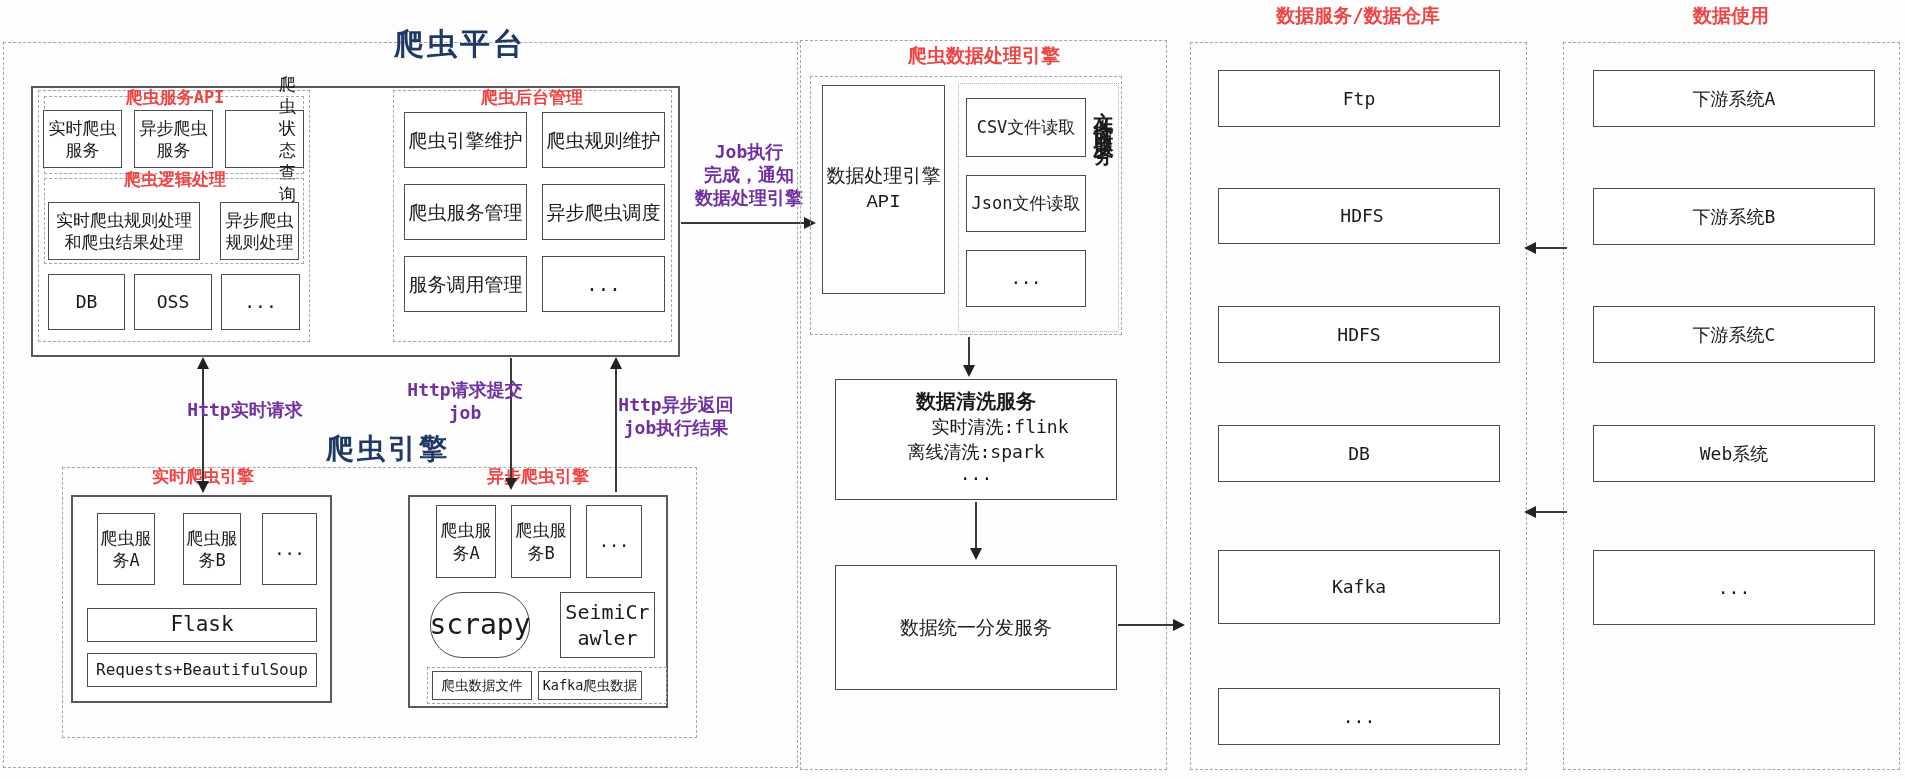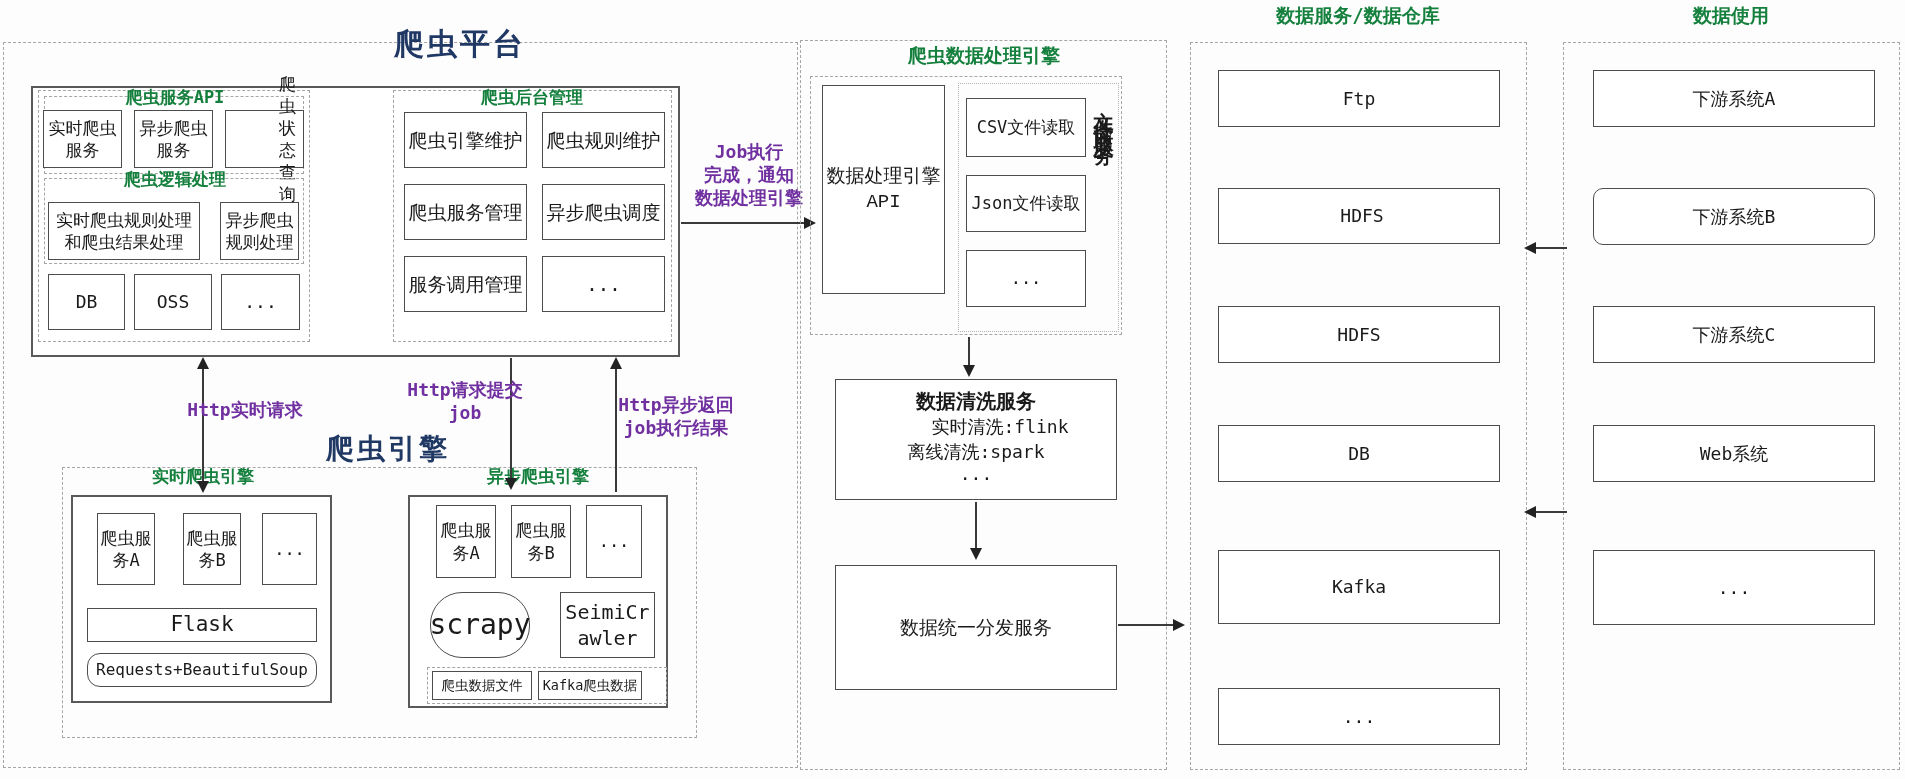--- a/index.html
+++ b/index.html
@@ -3,21 +3,21 @@
 <meta charset="utf-8">
 <style>
   html,body{margin:0;padding:0;background:#fdfdfd;}
   #stage{position:relative;width:1905px;height:779px;background:#fdfdfd;overflow:hidden;
          font-family:"DejaVu Sans Mono","DejaVu Sans","Liberation Sans",sans-serif;color:#1a1a1a;}
   .box{position:absolute;display:flex;align-items:center;justify-content:center;text-align:center;
        border:1.5px solid #4d4d4d;background:#fff;box-sizing:border-box;line-height:1.3;padding:2px;}
   .thick{border:2px solid #595959;}
   .dashed{position:absolute;border:1px dashed #a6a6a6;box-sizing:border-box;}
   .dotted{position:absolute;border:1px dotted #b3b3b3;box-sizing:border-box;}
-  .section-label{position:absolute;color:#15803d;font-weight:bold;font-size:17px;text-align:center;line-height:18px;}
+  .section-label{position:absolute;color:#ef4444;font-weight:bold;font-size:17px;text-align:center;line-height:18px;}
   .flow-label{position:absolute;color:#7030a0;font-weight:bold;font-size:18px;text-align:center;line-height:23px;}
   .navy-title{position:absolute;color:#1f3864;font-weight:bold;text-align:center;letter-spacing:3px;}
   .vline{position:absolute;width:0;border-left:2px solid #3a3a3a;}
   .hline{position:absolute;height:0;border-top:2px solid #3a3a3a;}
   .ah{position:absolute;width:0;height:0;}
   .ah-up{border-left:6px solid transparent;border-right:6px solid transparent;border-bottom:12px solid #222;}
   .ah-down{border-left:6px solid transparent;border-right:6px solid transparent;border-top:12px solid #222;}
   .ah-right{border-top:6px solid transparent;border-bottom:6px solid transparent;border-left:12px solid #222;}
   .ah-left{border-top:6px solid transparent;border-bottom:6px solid transparent;border-right:12px solid #222;}
   .v-label{position:absolute;writing-mode:vertical-rl;font-weight:bold;font-size:20px;letter-spacing:7px;line-height:24px;}
@@ -61,21 +61,21 @@
 
   <div class="navy-title" style="left:318px;top:430px;width:140px;font-size:28px;">爬虫引擎</div>
   <div class="dashed" style="left:62px;top:467px;width:635px;height:271px;"></div>
 
   <div class="section-label" style="left:128px;top:467px;width:150px;">实时爬虫引擎</div>
   <div class="box thick" style="left:71px;top:495px;width:261px;height:208px;"></div>
   <div class="box" style="left:97px;top:513px;width:58px;height:72px;font-size:17px;">爬虫服务A</div>
   <div class="box" style="left:183px;top:513px;width:58px;height:72px;font-size:17px;">爬虫服务B</div>
   <div class="box" style="left:262px;top:513px;width:55px;height:72px;font-size:17px;">...</div>
   <div class="box" style="left:87px;top:608px;width:230px;height:34px;font-size:21px;">Flask</div>
-  <div class="box" style="left:87px;top:653px;width:230px;height:34px;font-size:16px;border-radius:13px;">Requests+BeautifulSoup</div>
+  <div class="box" style="left:87px;top:653px;width:230px;height:34px;font-size:16px;">Requests+BeautifulSoup</div>
 
   <div class="section-label" style="left:463px;top:467px;width:150px;">异步爬虫引擎</div>
   <div class="box thick" style="left:408px;top:495px;width:260px;height:213px;"></div>
   <div class="box" style="left:436px;top:505px;width:60px;height:73px;font-size:17px;">爬虫服务A</div>
   <div class="box" style="left:511px;top:505px;width:60px;height:73px;font-size:17px;">爬虫服务B</div>
   <div class="box" style="left:586px;top:505px;width:56px;height:73px;font-size:17px;">...</div>
   <div class="box" style="left:430px;top:592px;width:100px;height:66px;font-size:28px;border-radius:32px;">scrapy</div>
   <div class="box" style="left:560px;top:592px;width:95px;height:66px;font-size:20px;word-break:break-all;">SeimiCrawler</div>
   <div class="dashed" style="left:427px;top:667px;width:240px;height:37px;"></div>
   <div class="box mini" style="left:432px;top:671px;width:100px;height:29px;">爬虫数据文件</div>
@@ -143,21 +143,21 @@
   <div class="box latin" style="left:1218px;top:70px;width:282px;height:57px;">Ftp</div>
   <div class="box latin" style="left:1218px;top:188px;width:282px;height:56px;padding-left:8px;">HDFS</div>
   <div class="box latin" style="left:1218px;top:306px;width:282px;height:57px;">HDFS</div>
   <div class="box latin" style="left:1218px;top:425px;width:282px;height:57px;">DB</div>
   <div class="box latin" style="left:1218px;top:550px;width:282px;height:74px;">Kafka</div>
   <div class="box latin" style="left:1218px;top:688px;width:282px;height:57px;">...</div>
 
   <div class="dashed" style="left:1563px;top:42px;width:337px;height:728px;"></div>
   <div class="section-label" style="left:1640px;top:6px;width:182px;font-size:19px;">数据使用</div>
   <div class="box" style="left:1593px;top:70px;width:282px;height:57px;font-size:18px;">下游系统A</div>
-  <div class="box" style="left:1593px;top:188px;width:282px;height:57px;font-size:18px;border-radius:10px;">下游系统B</div>
+  <div class="box" style="left:1593px;top:188px;width:282px;height:57px;font-size:18px;">下游系统B</div>
   <div class="box" style="left:1593px;top:306px;width:282px;height:57px;font-size:18px;">下游系统C</div>
   <div class="box" style="left:1593px;top:425px;width:282px;height:57px;font-size:18px;">Web系统</div>
   <div class="box" style="left:1593px;top:550px;width:282px;height:75px;font-size:18px;">...</div>
 
   <div class="hline" style="left:1534px;top:247px;width:33px;"></div>
   <div class="ah ah-left" style="left:1524px;top:242px;"></div>
   <div class="hline" style="left:1534px;top:511px;width:33px;"></div>
   <div class="ah ah-left" style="left:1524px;top:506px;"></div>
 
 </div>

